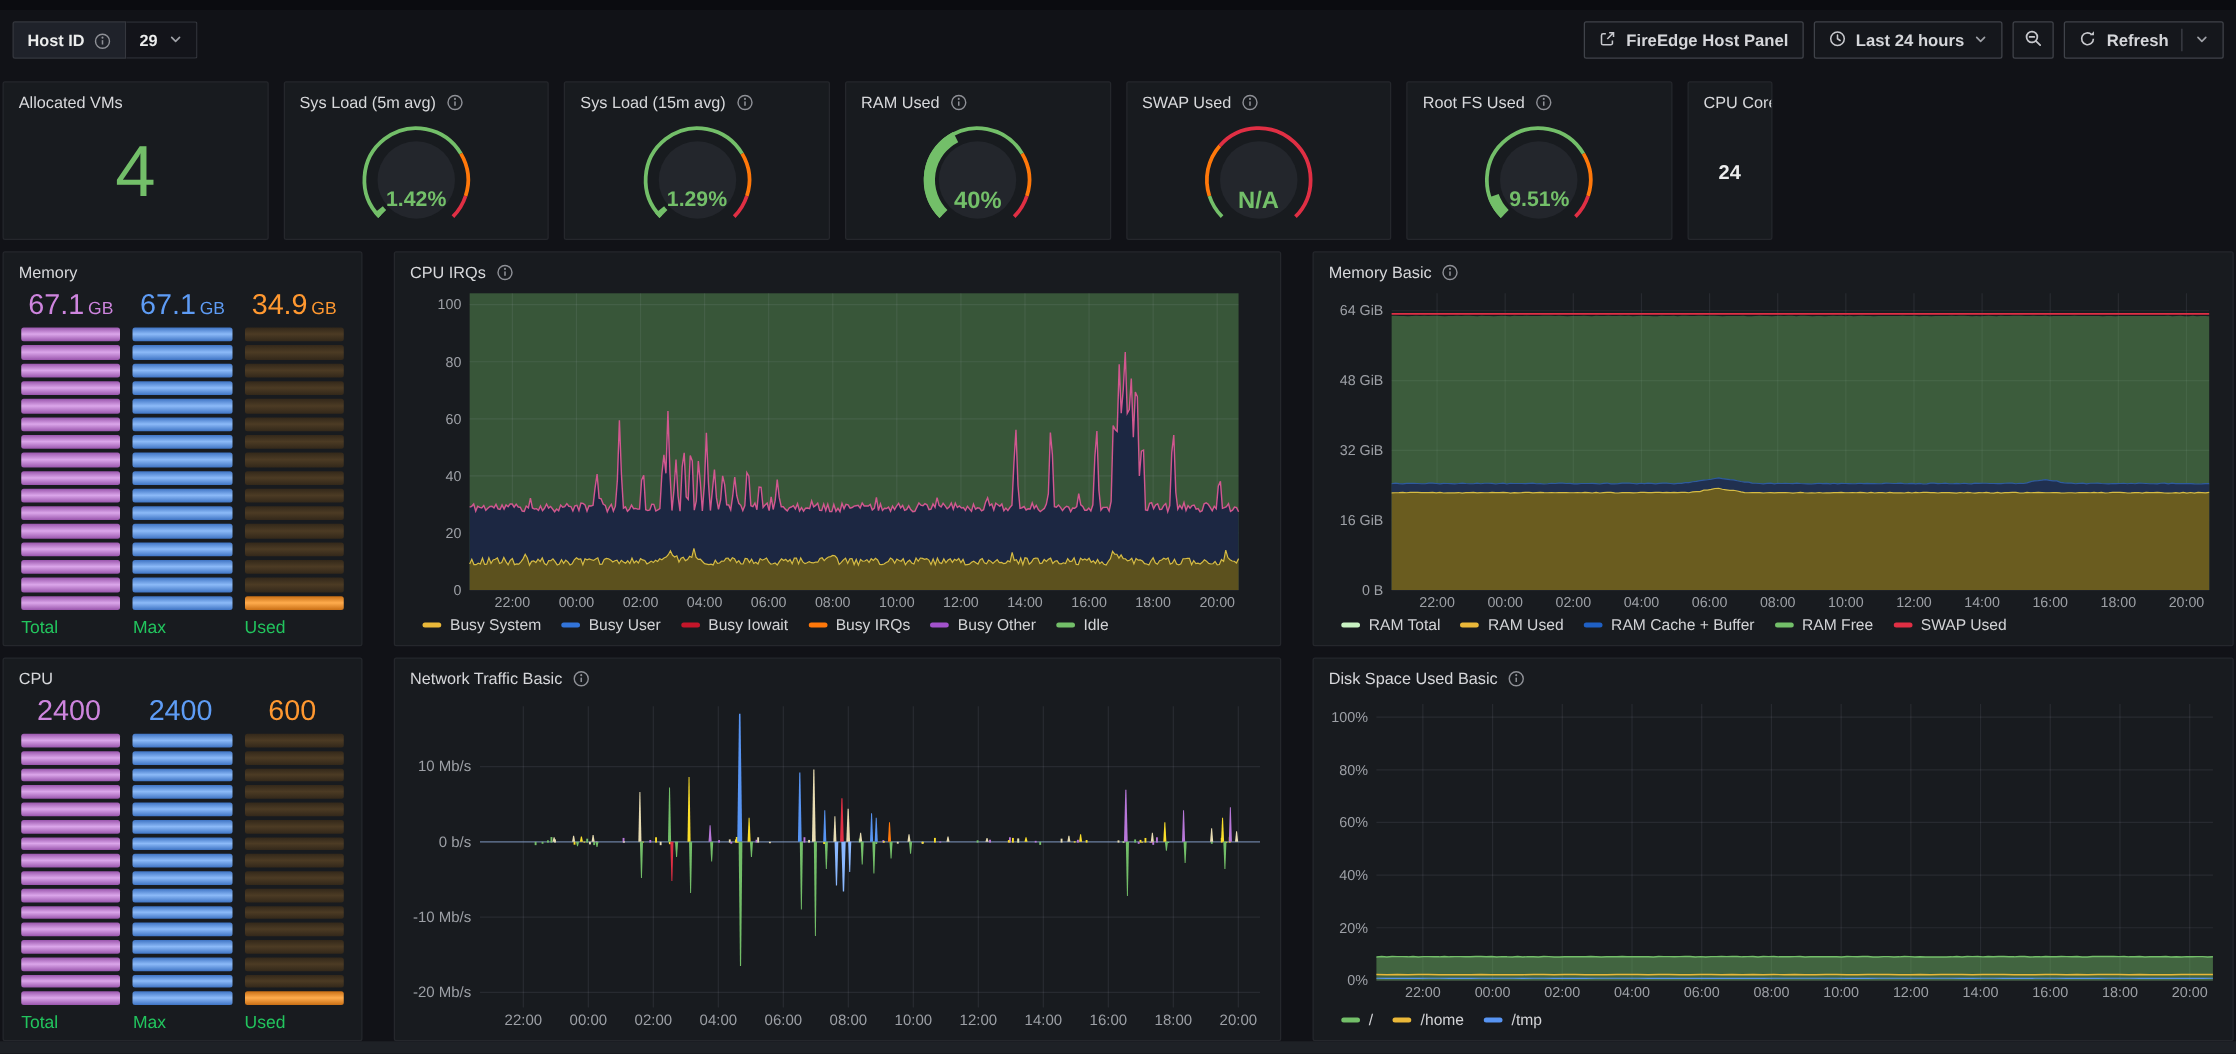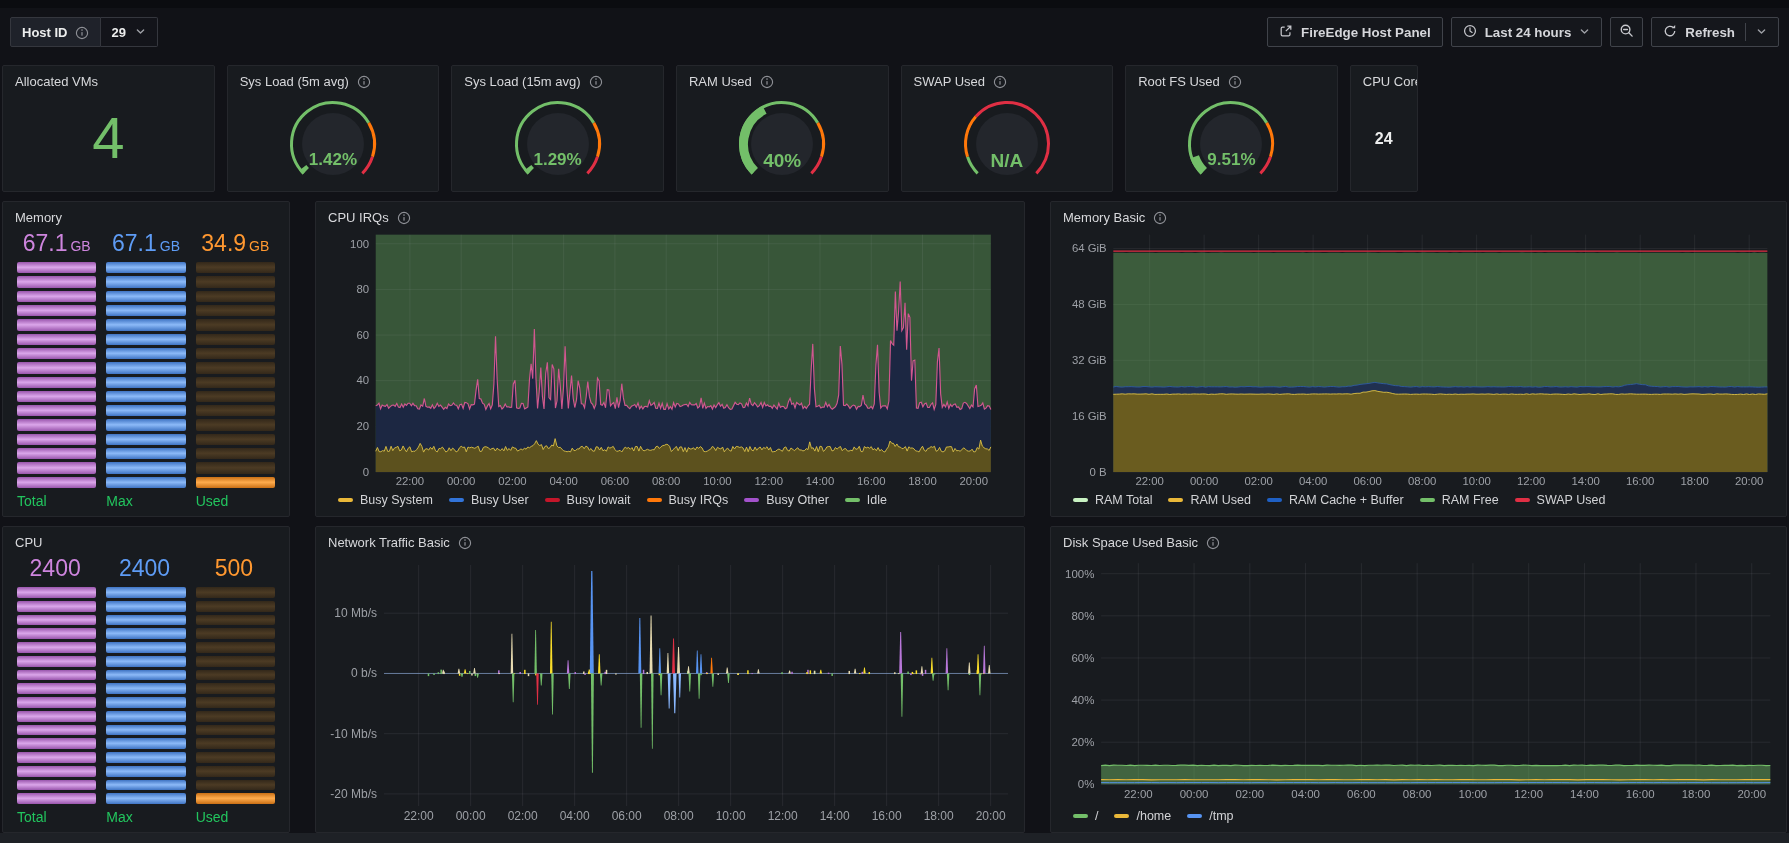--- a/index.html
+++ b/index.html
@@ -546,21 +546,21 @@
             <div class="seg blue lit"></div>
             <div class="seg blue lit"></div>
             <div class="seg blue lit"></div>
             <div class="seg blue lit"></div>
             <div class="seg blue lit"></div>
             <div class="seg blue lit"></div>
           </div>
         <div class="bar-label">Max</div>
       </div>
       <div class="bar-col">
-        <div class="bar-value val-orange"><span>500</span><span class="unit"></span></div>
+        <div class="bar-value val-orange"><span>600</span><span class="unit"></span></div>
         <div class="bar-stack">
             <div class="seg orange unlit"></div>
             <div class="seg orange unlit"></div>
             <div class="seg orange unlit"></div>
             <div class="seg orange unlit"></div>
             <div class="seg orange unlit"></div>
             <div class="seg orange unlit"></div>
             <div class="seg orange unlit"></div>
             <div class="seg orange unlit"></div>
             <div class="seg orange unlit"></div>

